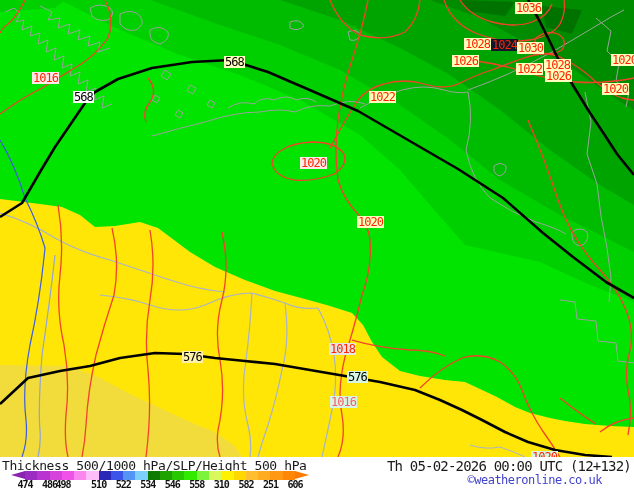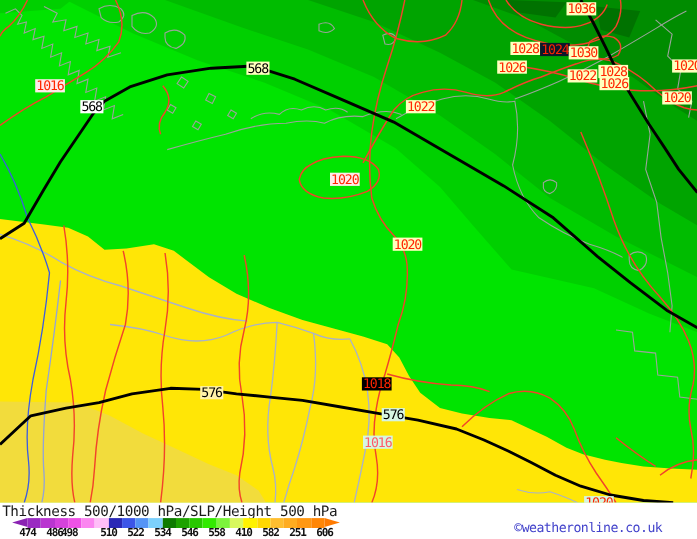--- a/index.html
+++ b/index.html
@@ -121,30 +121,31 @@
         <div class="map-label" style="left: 491px; top: 39px; background: #0f172a; color: rgb(255, 36, 0);">1024</div>
         <div class="map-label" style="left: 517px; top: 42px; background: rgb(255, 255, 190); color: rgb(255, 36, 0);">1030</div>
         <div class="map-label" style="left: 452px; top: 55px; background: rgb(255, 255, 190); color: rgb(255, 36, 0);">1026</div>
         <div class="map-label" style="left: 516px; top: 63px; background: rgb(255, 255, 190); color: rgb(255, 36, 0);">1022</div>
         <div class="map-label" style="left: 544px; top: 59px; background: rgb(255, 255, 190); color: rgb(255, 36, 0);">1028</div>
         <div class="map-label" style="left: 545px; top: 70px; background: rgb(255, 255, 190); color: rgb(255, 36, 0);">1026</div>
         <div class="map-label" style="left: 611px; top: 54px; background: rgb(255, 255, 190); color: rgb(255, 36, 0);">1020</div>
         <div class="map-label" style="left: 602px; top: 83px; background: rgb(255, 255, 190); color: rgb(255, 36, 0);">1020</div>
         <div class="map-label" style="left: 300px; top: 157px; background: rgb(255, 234, 234); color: rgb(255, 36, 0);">1020</div>
         <div class="map-label" style="left: 357px; top: 216px; background: rgb(255, 255, 190); color: rgb(255, 36, 0);">1020</div>
-        <div class="map-label" style="left: 329px; top: 343px; background: #000000; color: rgb(255, 36, 0);">1018</div>
+        <div class="map-label" style="left: 329px; top: 343px; background: #e5e5e5; color: rgb(255, 36, 0);">1018</div>
         <div class="map-label" style="left: 182px; top: 351px; background: rgb(255, 242, 168); color: rgb(0, 0, 0);">576</div>
         <div class="map-label" style="left: 347px; top: 371px; background: rgb(214, 245, 226); color: rgb(0, 0, 0);">576</div>
         <div class="map-label" style="left: 330px; top: 396px; background: rgb(214, 245, 226); color: rgb(255, 90, 106);">1016</div>
         <div class="map-label" style="left: 531px; top: 451px; background: rgb(214, 245, 226); color: rgb(255, 36, 0);">1020</div>
       </div>
   </div>
 
   <div id="footer">
     <div id="footer-title">Thickness 500/1000 hPa/SLP/Height 500 hPa</div>
+    <div id="footer-datetime">Th 05-02-2026 00:00 UTC (12+132)</div>
     <a id="footer-copyright" href="#">©weatheronline.co.uk</a>
     <div id="cb-arrow-left" style="border-right: 14px solid rgb(138, 34, 178);"></div>
     <div id="colorbar">
         <div class="seg" style="background: rgb(154, 44, 194);"></div>
         <div class="seg" style="background: rgb(185, 53, 208);"></div>
         <div class="seg" style="background: rgb(213, 66, 220);"></div>
         <div class="seg" style="background: rgb(239, 82, 230);"></div>
         <div class="seg" style="background: rgb(251, 134, 240);"></div>
         <div class="seg" style="background: rgb(255, 190, 248);"></div>
         <div class="seg" style="background: rgb(42, 40, 182);"></div>
@@ -167,19 +168,19 @@
     <div id="cb-arrow-right" style="border-left: 14px solid rgb(255, 122, 0);"></div>
     <div id="cb-ticks">
         <span class="cb-tick" style="left: 25px;">474</span>
         <span class="cb-tick" style="left: 49.5455px;">486</span>
         <span class="cb-tick" style="left: 63px;">498</span>
         <span class="cb-tick" style="left: 98.6364px;">510</span>
         <span class="cb-tick" style="left: 123.182px;">522</span>
         <span class="cb-tick" style="left: 147.727px;">534</span>
         <span class="cb-tick" style="left: 172.273px;">546</span>
         <span class="cb-tick" style="left: 196.818px;">558</span>
-        <span class="cb-tick" style="left: 221.364px;">410</span>
+        <span class="cb-tick" style="left: 221.364px;">310</span>
         <span class="cb-tick" style="left: 245.909px;">582</span>
         <span class="cb-tick" style="left: 270.455px;">251</span>
         <span class="cb-tick" style="left: 295px;">606</span>
       </div>
   </div>
 </div>
 
 </body></html>

